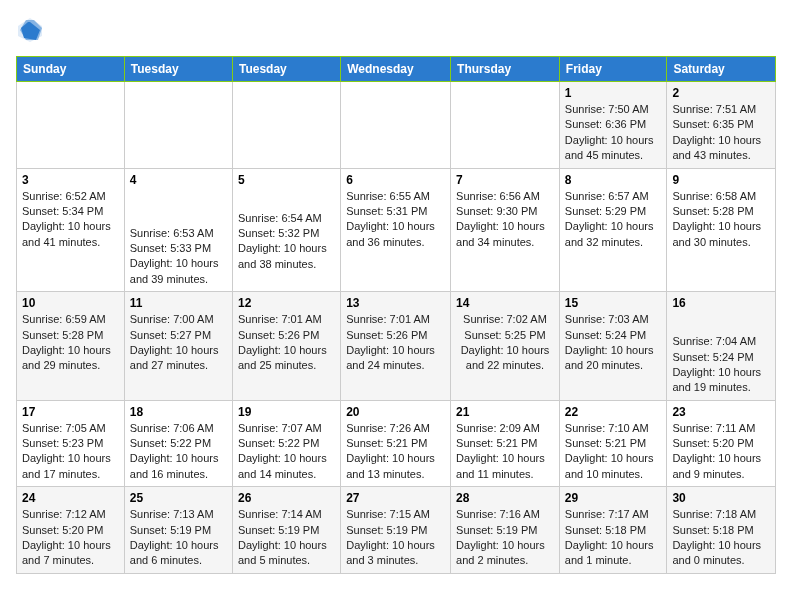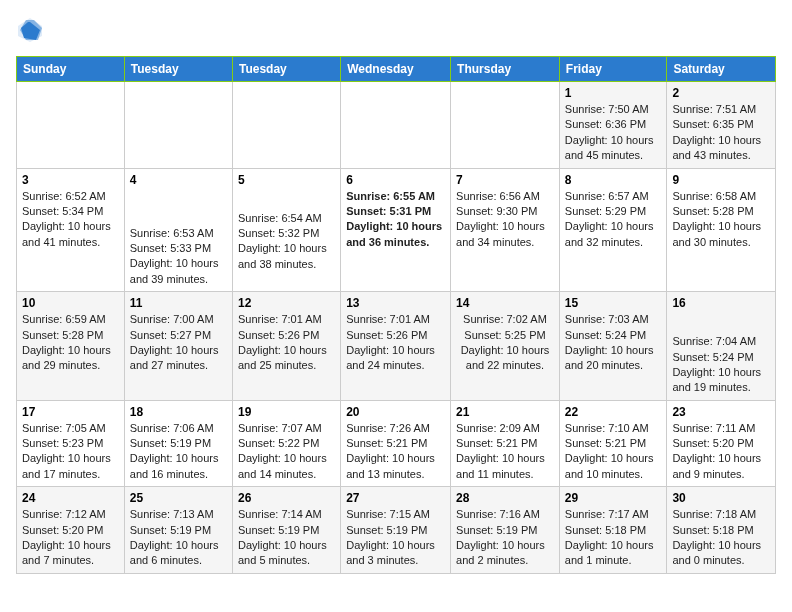--- a/index.html
+++ b/index.html
@@ -156,21 +156,21 @@
 Daylight: 10 hours and 39 minutes.</div>
         </td>
         <td>
           <span class="day-number">5</span>
           <div class="day-info" style="white-space: pre-line; margin-top: 24px;">Sunrise: 6:54 AM
 Sunset: 5:32 PM
 Daylight: 10 hours and 38 minutes.</div>
         </td>
         <td>
           <span class="day-number">6</span>
-          <div class="day-info" style="white-space: pre-line; font-weight: bold;">Sunrise: 6:55 AM
+          <div class="day-info" style="white-space: pre-line;">Sunrise: 6:55 AM
 Sunset: 5:31 PM
 Daylight: 10 hours and 36 minutes.</div>
         </td>
         <td>
           <span class="day-number">7</span>
           <div class="day-info" style="white-space: pre-line;">Sunrise: 6:56 AM
 Sunset: 9:30 PM
 Daylight: 10 hours and 34 minutes.</div>
         </td>
         <td>
@@ -233,21 +233,21 @@
       <tr class="row-even">
         <td>
           <span class="day-number">17</span>
           <div class="day-info" style="white-space: pre-line;">Sunrise: 7:05 AM
 Sunset: 5:23 PM
 Daylight: 10 hours and 17 minutes.</div>
         </td>
         <td>
           <span class="day-number">18</span>
           <div class="day-info" style="white-space: pre-line;">Sunrise: 7:06 AM
-Sunset: 5:19 PM
+Sunset: 5:22 PM
 Daylight: 10 hours and 16 minutes.</div>
         </td>
         <td>
           <span class="day-number">19</span>
           <div class="day-info" style="white-space: pre-line;">Sunrise: 7:07 AM
 Sunset: 5:22 PM
 Daylight: 10 hours and 14 minutes.</div>
         </td>
         <td>
           <span class="day-number">20</span>

